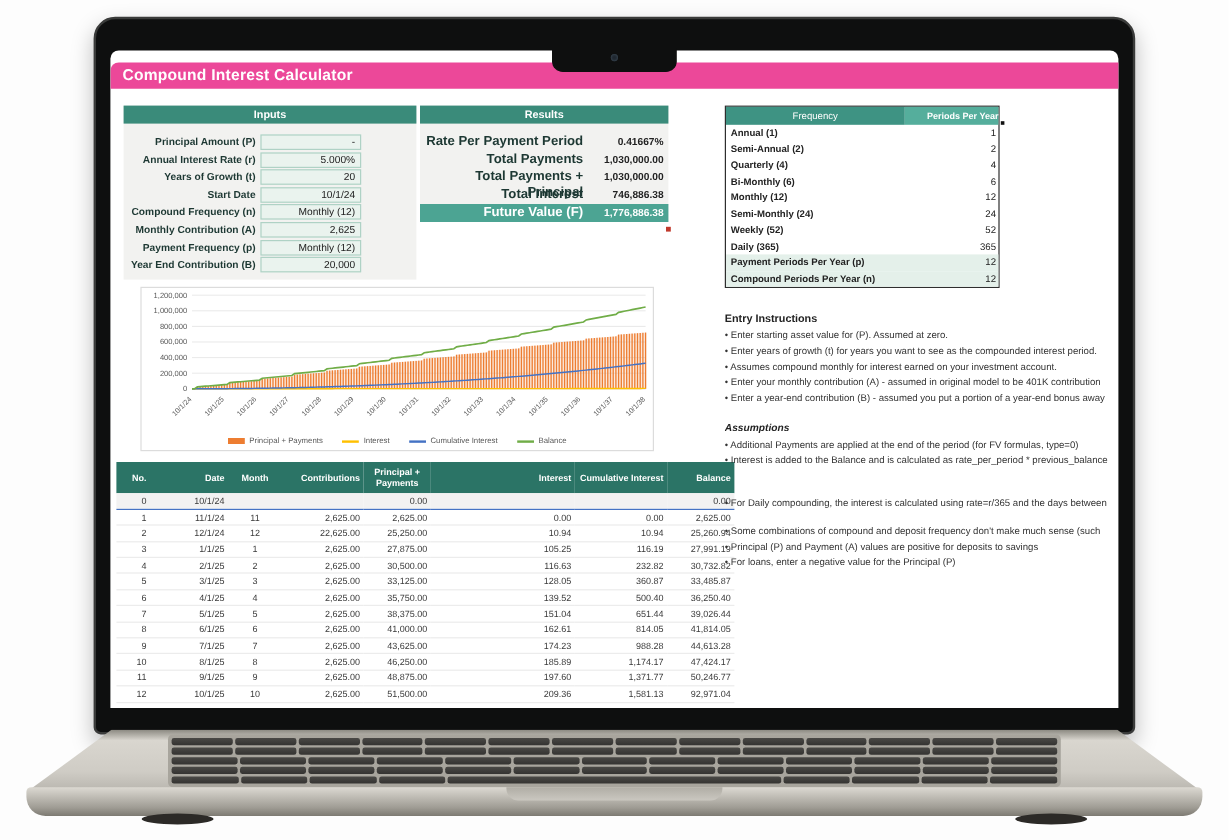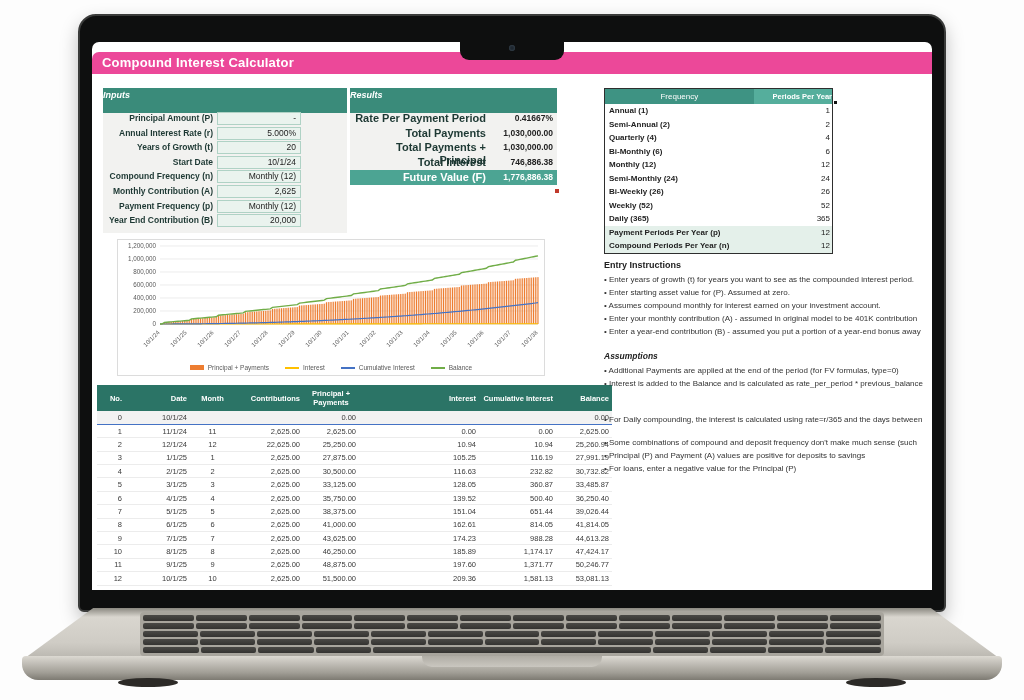--- a/index.html
+++ b/index.html
@@ -30,22 +30,22 @@
   .groove { position:absolute; left:50%; top:0; transform:translateX(-50%);
             width:180px; height:11px; background:linear-gradient(#b0ada5,#cac7c0); border-radius:0 0 10px 10px; }
   .foot { position:absolute; top:678px; width:60px; height:9px; background:#2c2a27; border-radius:50%; }
   .foot.left { left:118px; } .foot.right { left:846px; }
 
   
   .topbar { position:absolute; left:0; top:10px; width:991px; height:22px; background:#ec4899; border-radius:7px 7px 0 0; }
   .topbar .title { position:absolute; left:10px; top:3px; color:#ffffff; font-size:13px; font-weight:bold; letter-spacing:.2px; }
 
   .panel { position:absolute; background:#F2F2F0; }
-  .panel-head { height:25px; background:#3A8B7A; color:#fff; font-size:9px; font-weight:bold;
-                text-align:left; line-height:15px;font-style:italic; }
+  .panel-head { height:15px; background:#3A8B7A; color:#fff; font-size:9px; font-weight:bold;
+                text-align:center; line-height:15px; }
 
   
   #inputs-panel { left:11px; top:46px; width:244px; height:145px; }
   .in-row { position:absolute; height:13px; width:100%; }
   .in-label { position:absolute; left:0; width:110px; text-align:right; font-size:8.5px; font-weight:bold; color:#1d3833; line-height:13px; }
   .in-value { position:absolute; left:114px; width:84px; height:13px; background:#EAF3EE; border:1px solid #AFD2C5;
               font-size:8.5px; color:#222; text-align:right; padding-right:4px; line-height:11px; }
 
   
   #results-panel { left:258px; top:46px; width:207px; height:97px; }
@@ -188,24 +188,20 @@
               <div class="fc1">Bi-Monthly (6)</div>
                    <div class="fc2">6</div>
             </div>
             <div class="freq-row">
               <div class="fc1">Monthly (12)</div>
                    <div class="fc2">12</div>
             </div>
             <div class="freq-row">
               <div class="fc1">Semi-Monthly (24)</div>
                    <div class="fc2">24</div>
-            </div>
-            <div class="freq-row">
-              <div class="fc1">Bi-Weekly (26)</div>
-                   <div class="fc2">26</div>
             </div>
             <div class="freq-row">
               <div class="fc1">Weekly (52)</div>
                    <div class="fc2">52</div>
             </div>
             <div class="freq-row">
               <div class="fc1">Daily (365)</div>
                    <div class="fc2">365</div>
             </div>
             <div class="freq-row hl">
@@ -589,30 +585,30 @@
               <td class="ar">50,246.77</td>
             </tr>
             <tr>
               <td class="al">12</td>
               <td class="ar">10/1/25</td>
               <td class="ac">10</td>
               <td class="ar">2,625.00</td>
               <td class="ar">51,500.00</td>
               <td class="ar">209.36</td>
               <td class="ar">1,581.13</td>
-              <td class="ar">53,081.13</td>
+              <td class="ar">92,971.04</td>
             </tr>
           </tbody>
       </table>
 
       <div id="right-notes">
         <div class="notes-title">Entry Instructions</div>
         <div id="instruction-bullets">
+            <div class="bullet">Enter starting asset value for (P).  Assumed at zero.</div>
             <div class="bullet">Enter years of growth (t) for years you want to see as the compounded interest period.</div>
-            <div class="bullet">Enter starting asset value for (P).  Assumed at zero.</div>
             <div class="bullet">Assumes compound monthly for interest earned on your investment account.</div>
             <div class="bullet">Enter your monthly contribution (A) - assumed in original model to be 401K contribution</div>
             <div class="bullet">Enter a year-end contribution (B) - assumed you put a portion of a year-end bonus away</div>
           </div>
         <div id="assumptions-block">
           <div class="notes-title it">Assumptions</div>
           <div id="assumption-bullets">
               <div class="bullet">Additional Payments are applied at the end of the period  (for FV formulas, type=0)</div>
               <div class="bullet gap5">Interest is added to the Balance and is calculated as rate_per_period * previous_balance</div>
               <div class="bullet gap10">For Daily compounding, the interest is calculated using rate=r/365 and the days between</div>

